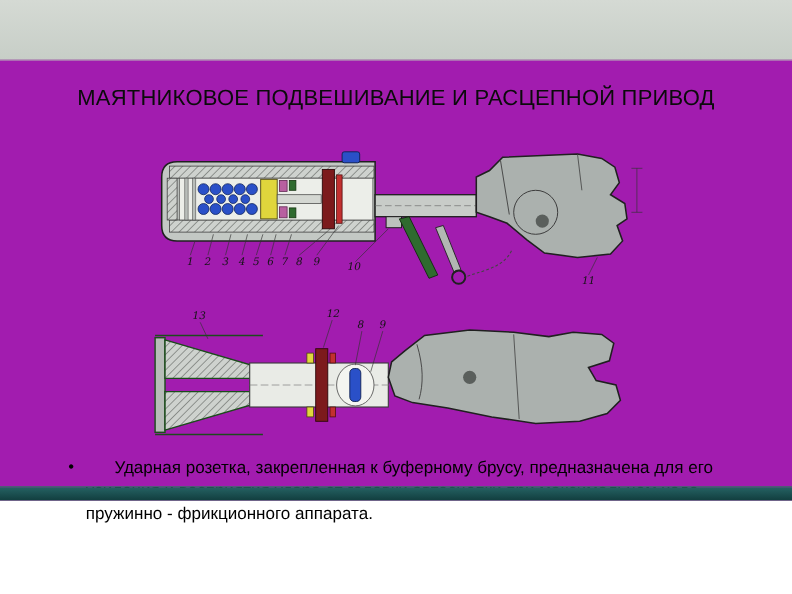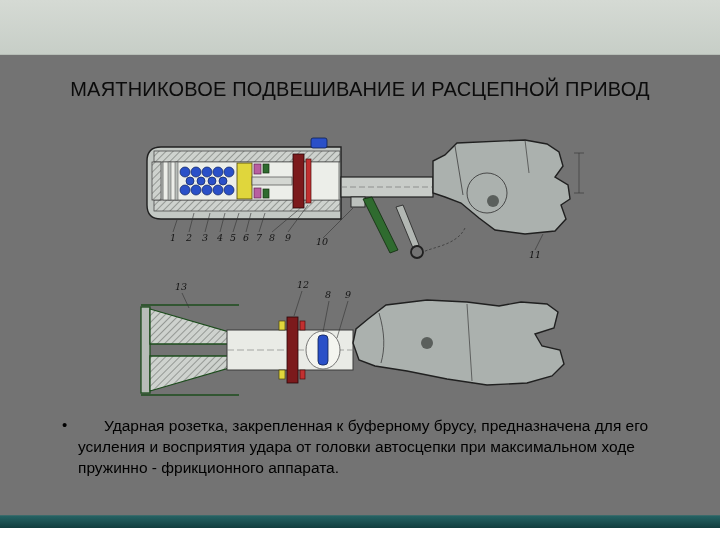--- a/index.html
+++ b/index.html
@@ -1,18 +1,18 @@
 <!DOCTYPE html>
 <html><head>
 <meta charset="utf-8">
 <style>
   * { margin:0; padding:0; box-sizing:border-box; }
   html,body { width:720px; height:540px; }
   body { font-family:"Liberation Sans", sans-serif; background:#ffffff; overflow:hidden; }
-  .slide { position:relative; width:720px; height:528px; background:#737373; }
+  .slide { position:relative; width:720px; height:455px; background:#a21caf; }
 
   .header-bar { position:absolute; top:0; left:0; width:100%; height:55px;
     background:linear-gradient(#d5dad4,#c7cec7); border-bottom:1px solid #b7beb7; }
 
   .title { position:absolute; top:78px; left:0; width:100%; text-align:center;
     font-size:20px; font-weight:400; color:#0b0b0b; letter-spacing:.2px; }
 
   .diagram { position:absolute; left:127px; top:133px; width:465px; height:272px; }
   .diagram svg { display:block; }
   .lbl { font-family:"DejaVu Serif", serif; font-style:italic; font-size:9.5px; fill:#141414; }

